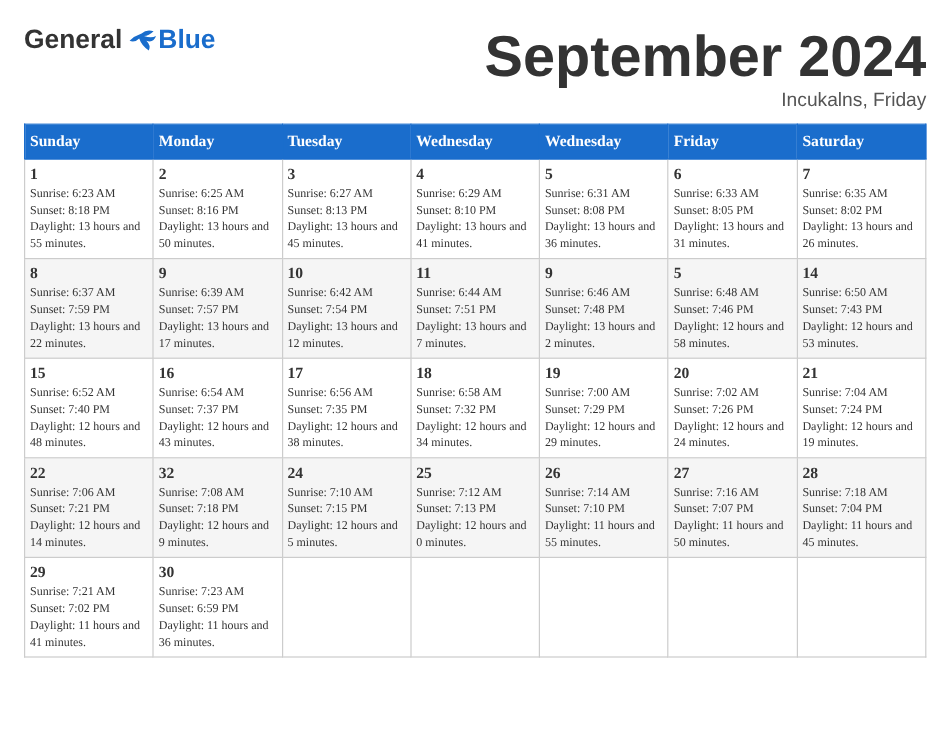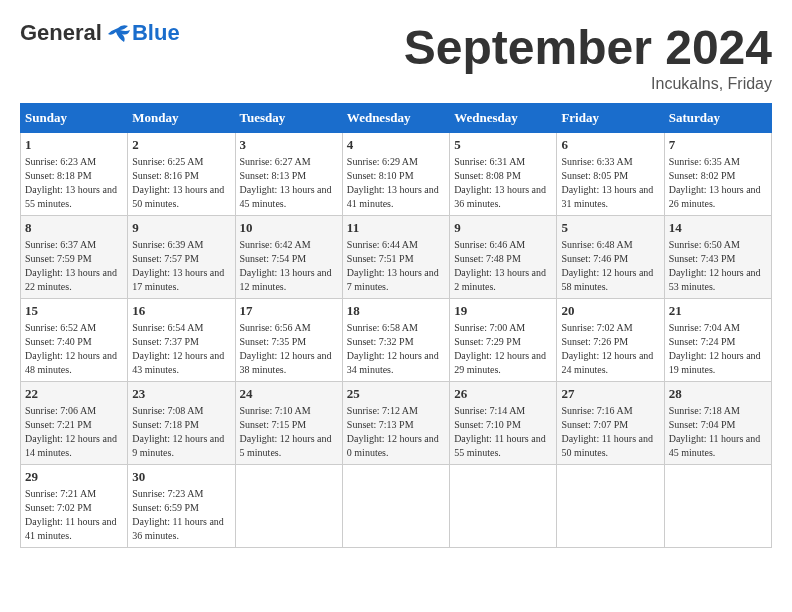--- a/index.html
+++ b/index.html
@@ -298,21 +298,21 @@
       <tr>
         <td>
         <span class="day-num">22</span>
         <div class="day-info">
           Sunrise: 7:06 AM<br>
           Sunset: 7:21 PM<br>
           Daylight: 12 hours and 14 minutes.
         </div>
       </td>
         <td>
-        <span class="day-num">23</span>
+        <span class="day-num">32</span>
         <div class="day-info">
           Sunrise: 7:08 AM<br>
           Sunset: 7:18 PM<br>
           Daylight: 12 hours and 9 minutes.
         </div>
       </td>
         <td>
         <span class="day-num">24</span>
         <div class="day-info">
           Sunrise: 7:10 AM<br>

